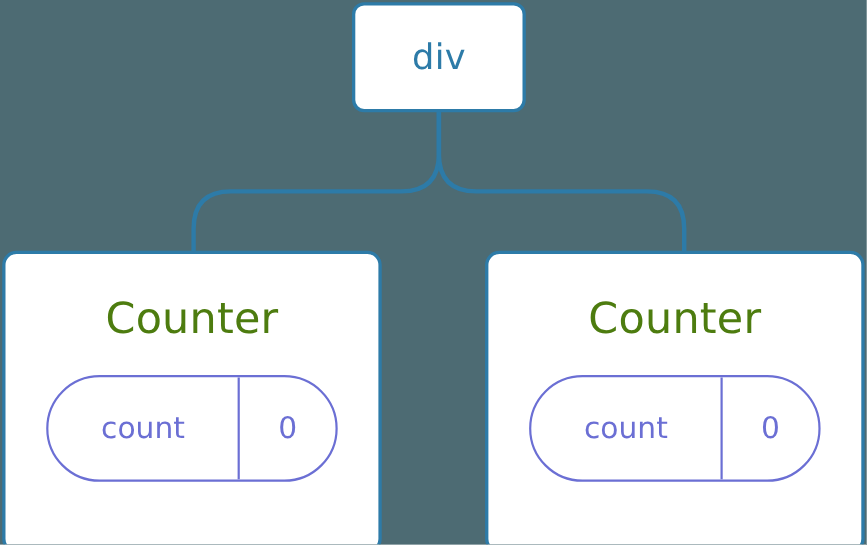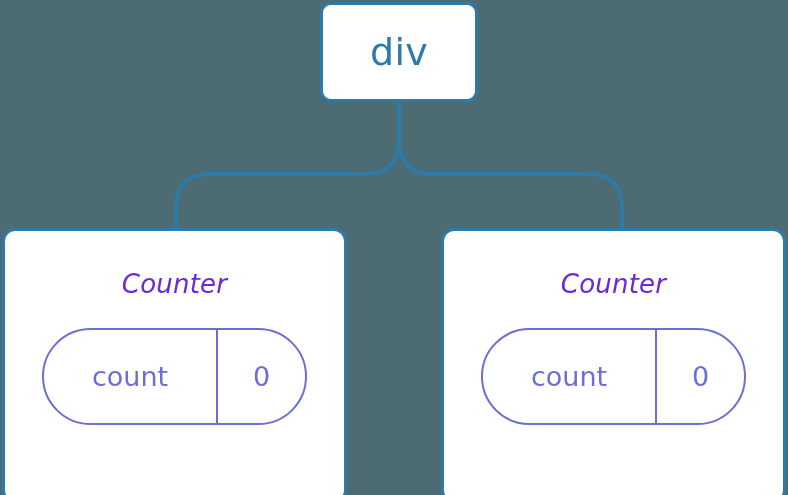--- a/index.html
+++ b/index.html
@@ -43,41 +43,40 @@
   #root-node {
     left: 320px;
     top: 2px;
     width: 158px;
     height: 100px;
     border-radius: 11px;
     justify-content: center;
   }
   .root-label {
     color: #2d7ba8;
-    font-size: 38px;
+    font-size: 32px;
     line-height: 1;
     letter-spacing: 0.2px;
   }
 
   
   .child-node {
     top: 228px;
     height: 275px;
     border-radius: 13px;
     padding-top: 40px;
   }
   #child-node-left  { left: 2px;   width: 345px; }
   #child-node-right { left: 441px; width: 345px; }
 
   .child-label {
-    color: #6d28d9;
-    font-size: 26px;
+    color: #4d7c0f;
+    font-size: 39px;
     line-height: 1;
     letter-spacing: 0.2px;
-    font-style: italic;
   }
 
   
   .state-pill {
     margin-top: 31px;
     height: 97px;
     width: 265px;
     border: 2px solid #6b6fd4;
     border-radius: 49px;
     box-sizing: border-box;

